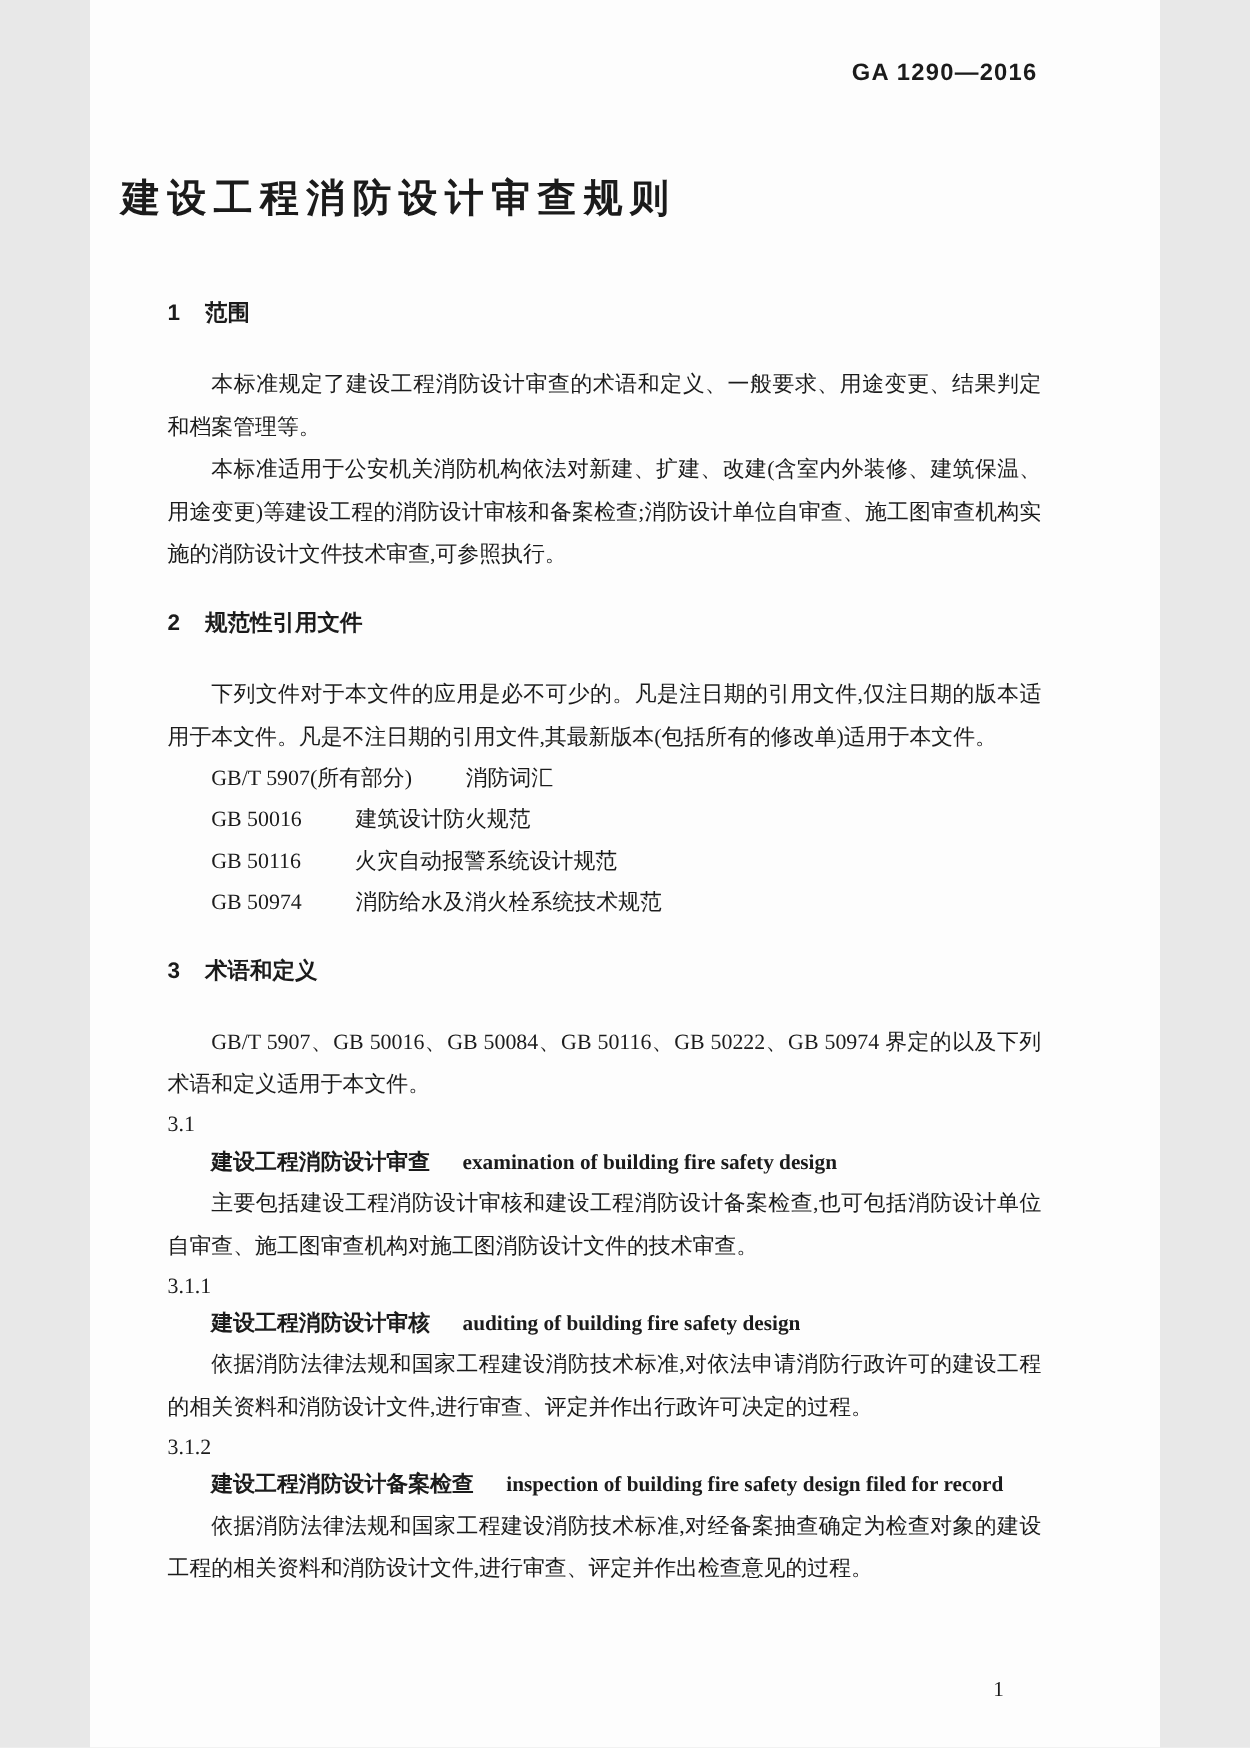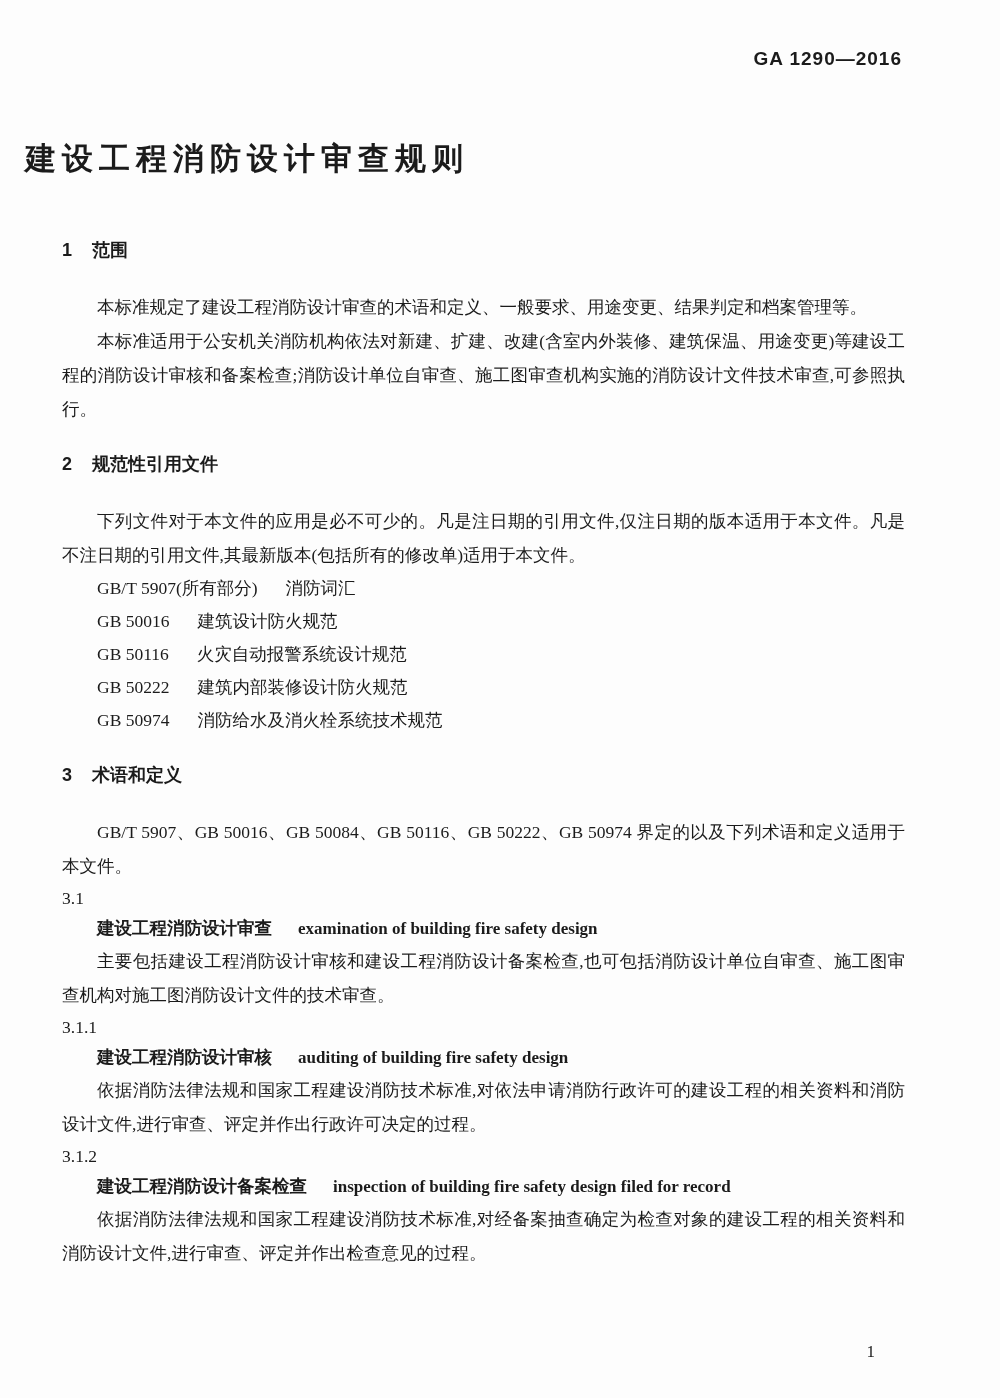--- a/index.html
+++ b/index.html
@@ -1,21 +1,21 @@
 <!DOCTYPE html>
 <html><head>
 <meta charset="utf-8">
 <style>
   * { margin: 0; padding: 0; box-sizing: border-box; }
   html, body { background: #e8e8e8; }
   body { font-family: "Liberation Serif", "DejaVu Serif", serif; color: #1b1b1b; }
 
   .page {
     position: relative;
-    width: 1000px;
+    width: 856px;
     height: 1398px;
     margin: 0 auto;
     background: #fdfdfd;
     overflow: hidden;
   }
 
   .header-code {
     position: absolute;
     top: 48px;
     right: 98px;
@@ -59,21 +59,21 @@
   p.body-para {
     margin-top: 28px;
     line-height: 34px;
     text-indent: 2em;
     text-align: justify;
   }
   p.body-para + p.body-para { margin-top: 0; }
 
   .ref-list { list-style: none; }
   .ref-item { line-height: 33px; padding-left: 35px; }
-  .ref-code { margin-right: 28px; }
+  .ref-code { margin-right: 43px; }
 
   .clause-label {
     line-height: 30px;
     font-size: 17.5px;
   }
 
   .term-line {
     line-height: 30px;
     padding-left: 35px;
   }
@@ -126,23 +126,20 @@
       <li class="ref-item">
         <span class="ref-code">GB/T 5907(所有部分)</span><span>消防词汇</span>
       </li>
       <li class="ref-item">
         <span class="ref-code">GB 50016</span><span>建筑设计防火规范</span>
       </li>
       <li class="ref-item">
         <span class="ref-code">GB 50116</span><span>火灾自动报警系统设计规范</span>
       </li>
       <li class="ref-item">
-        <span class="ref-code">GB 50222</span><span>建筑内部装修设计防火规范</span>
-      </li>
-      <li class="ref-item">
         <span class="ref-code">GB 50974</span><span>消防给水及消火栓系统技术规范</span>
       </li>
     </ul>
 
     <div class="sec-heading">
       <span class="sec-num">3</span><span>术语和定义</span>
     </div>
     <p class="body-para">GB/T 5907、GB 50016、GB 50084、GB 50116、GB 50222、GB 50974 界定的以及下列术语和定义适用于本文件。</p>
 
     <div class="clause-label">3.1</div>

